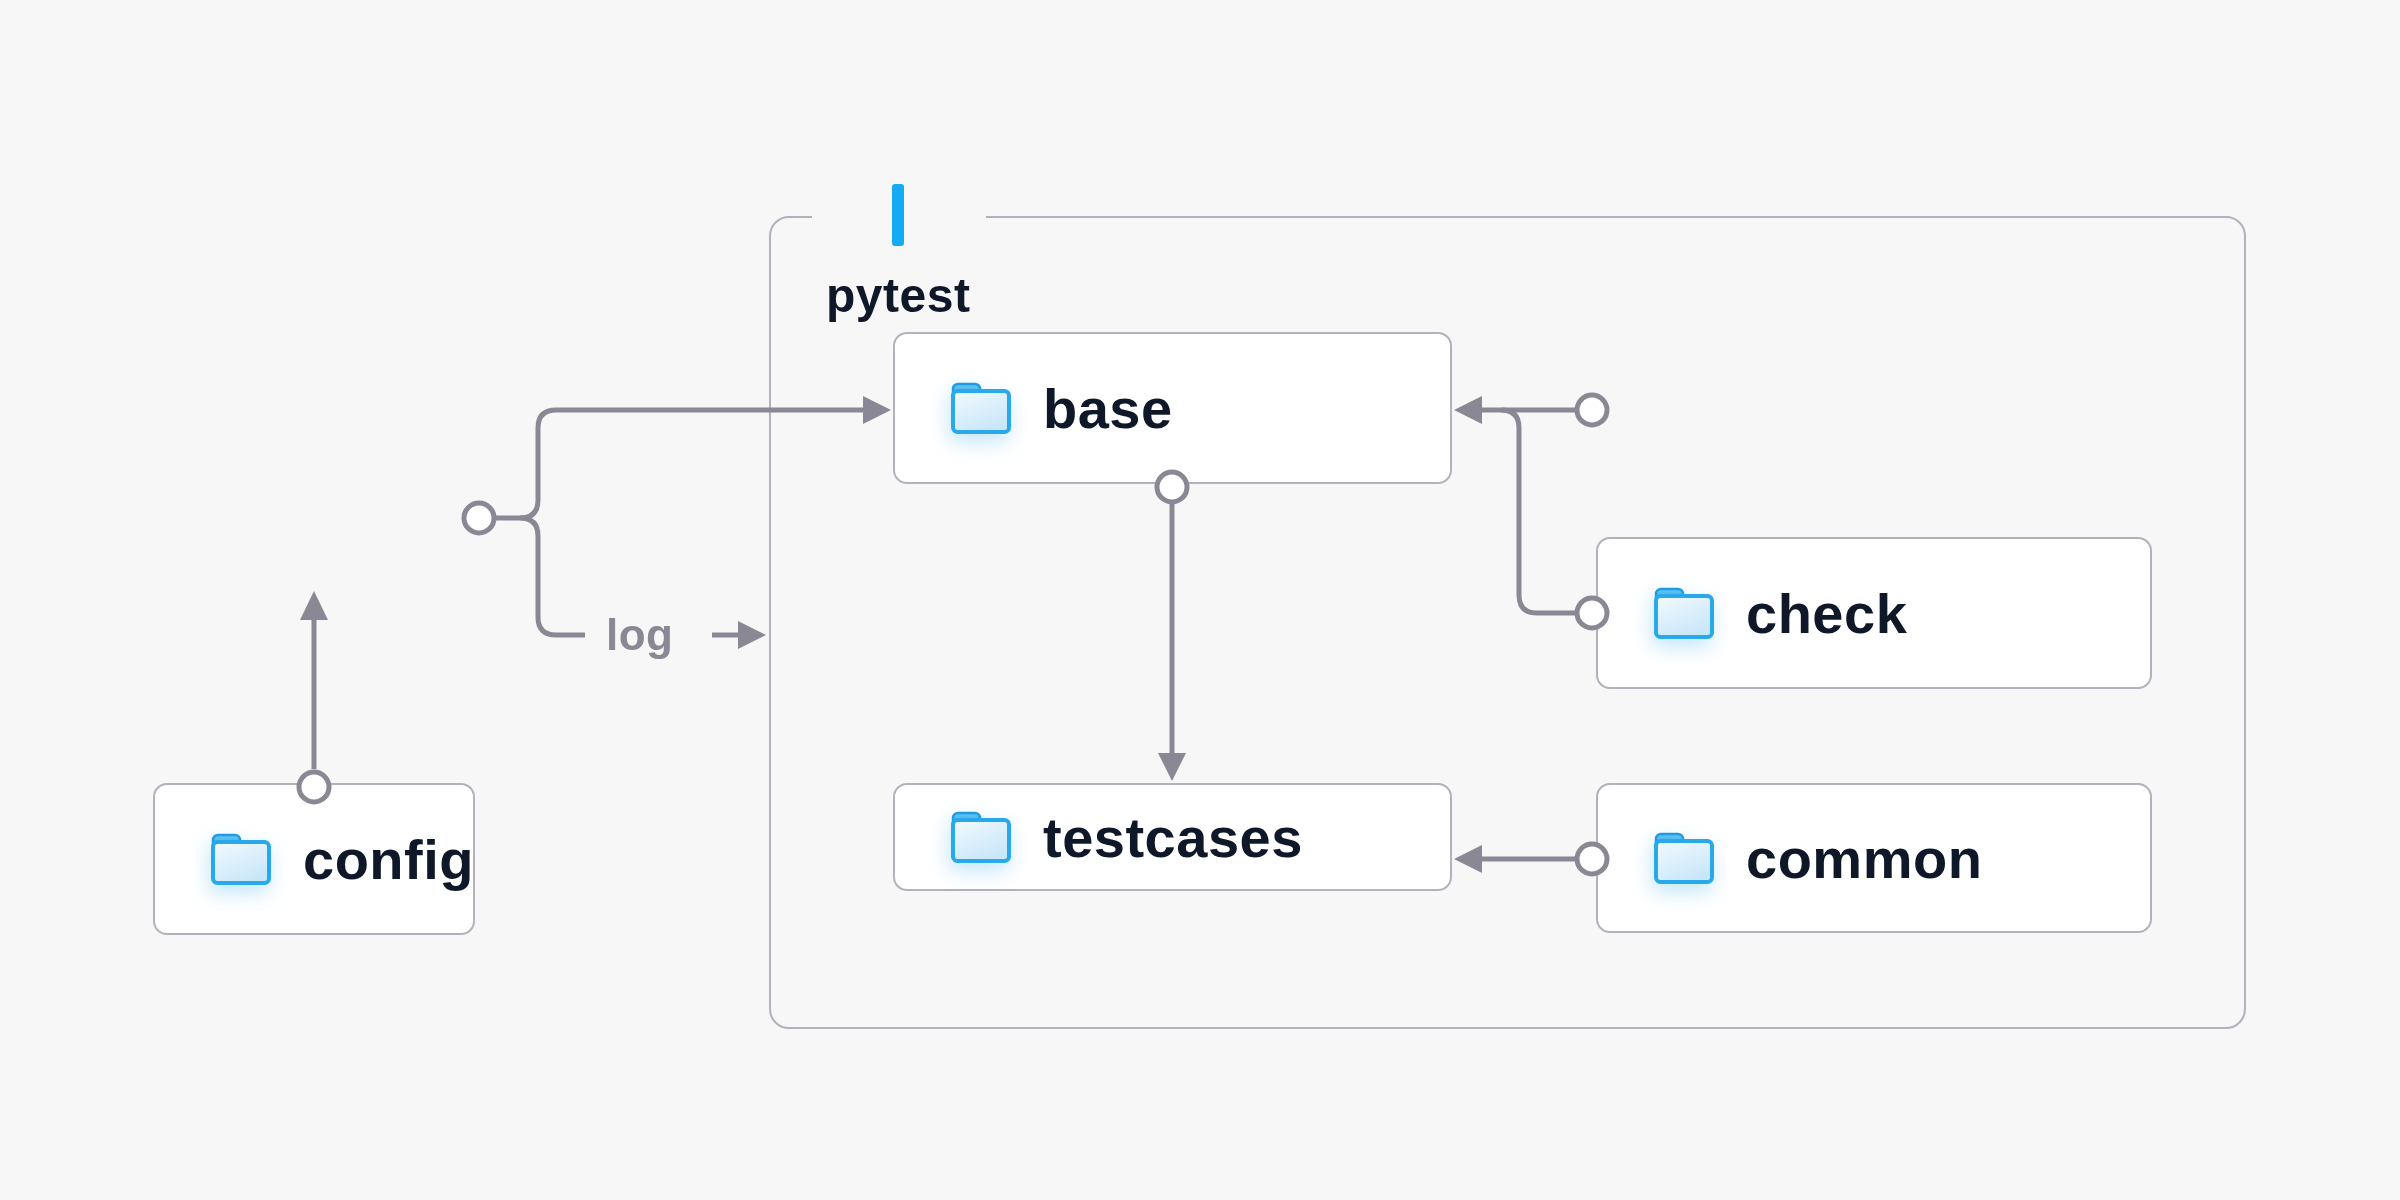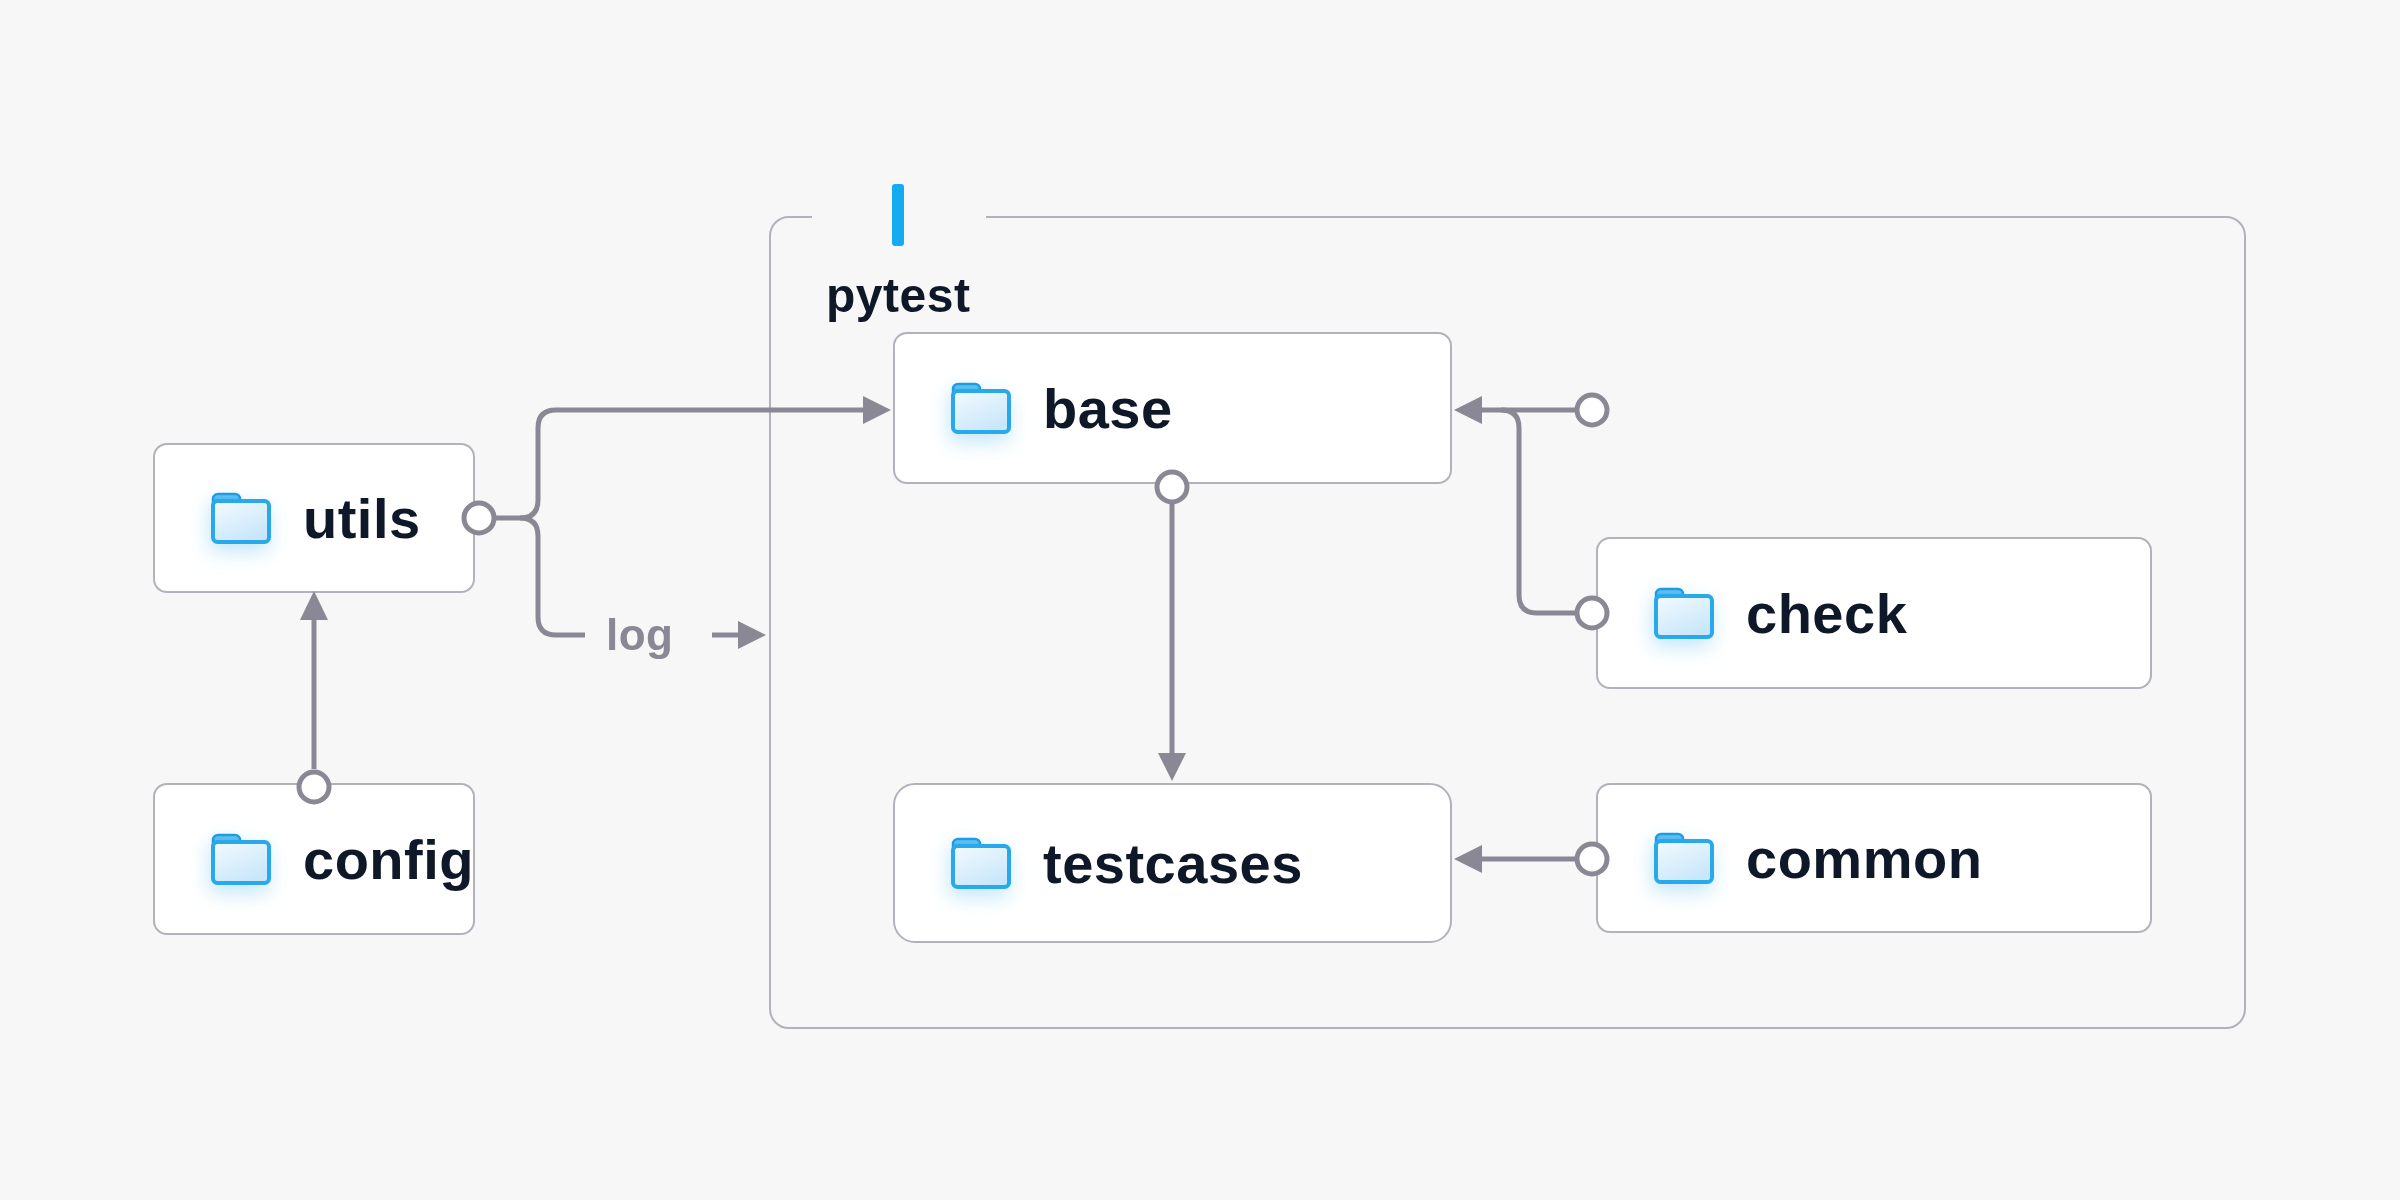--- a/index.html
+++ b/index.html
@@ -60,21 +60,21 @@
     white-space:nowrap;
   }
   .folder-icon{display:inline-flex;flex:0 0 auto;}
   .folder-icon svg{filter:drop-shadow(-2px 8px 10px rgba(41,169,234,0.28));}
 
   #node-utils    {left:153px;  top:443px; width:322px; height:150px;}
   #node-config   {left:153px;  top:783px; width:322px; height:152px;}
   #node-base     {left:893px;  top:332px; width:559px; height:152px;}
   #node-pymilvus {left:1596px; top:332px; width:556px; height:152px;}
   #node-check    {left:1596px; top:537px; width:556px; height:152px;}
-  #node-testcases{left:893px;  top:783px; width:559px; height:160px;border-radius:22px;}
+  #node-testcases{left:893px;  top:783px; width:559px; height:108px;}
   #node-common   {left:1596px; top:783px; width:556px; height:150px;}
 
   
   .edge-label{
     position:absolute;
     left:606px;top:606px;height:58px;line-height:58px;
     font-size:44px;font-weight:700;color:var(--wire);
     letter-spacing:0.5px;
   }
 
@@ -108,29 +108,20 @@
 </svg>
 
 <div class="stage">
 
   <div class="group"></div>
   <div class="group-label">
     <span class="accent-bar"></span>
     <span class="group-label-text">pytest</span>
   </div>
 
-  <div class="node" id="node-utils">
-    <span class="folder-icon">
-      <svg width="64" height="54" viewBox="0 0 64 54">
-        <rect x="4" y="3" width="27" height="17" rx="5" fill="url(#fold-tab)" stroke="#1e9ce2" stroke-width="2.5"></rect>
-        <rect x="4" y="10" width="56" height="41" rx="4.5" fill="url(#fold-body)" stroke="#29a9ea" stroke-width="4"></rect>
-      </svg>
-    </span>
-    <span class="node-label">utils</span>
-  </div>
 
   <div class="node" id="node-config">
     <span class="folder-icon">
       <svg width="64" height="54" viewBox="0 0 64 54">
         <rect x="4" y="3" width="27" height="17" rx="5" fill="url(#fold-tab)" stroke="#1e9ce2" stroke-width="2.5"></rect>
         <rect x="4" y="10" width="56" height="41" rx="4.5" fill="url(#fold-body)" stroke="#29a9ea" stroke-width="4"></rect>
       </svg>
     </span>
     <span class="node-label">config</span>
   </div>

